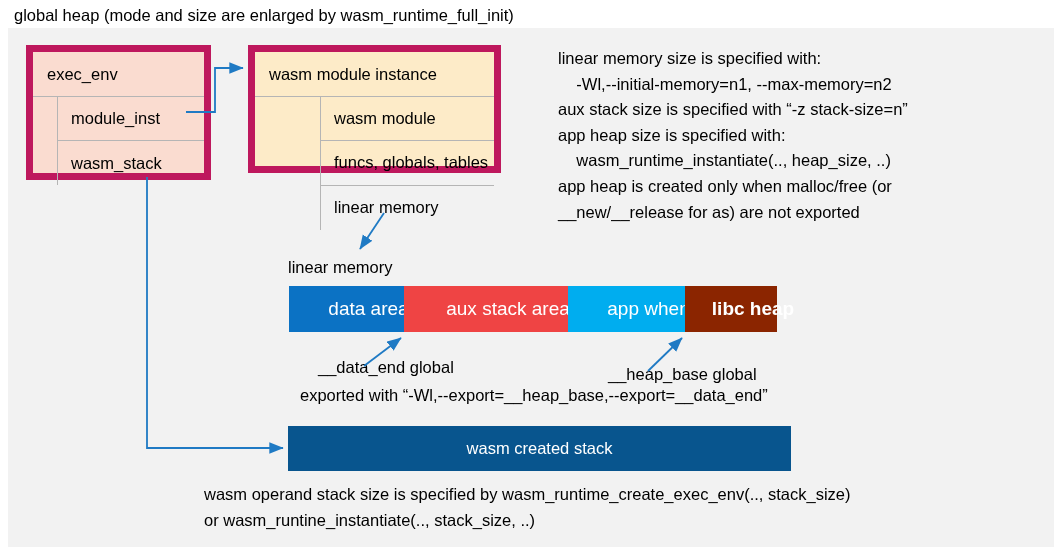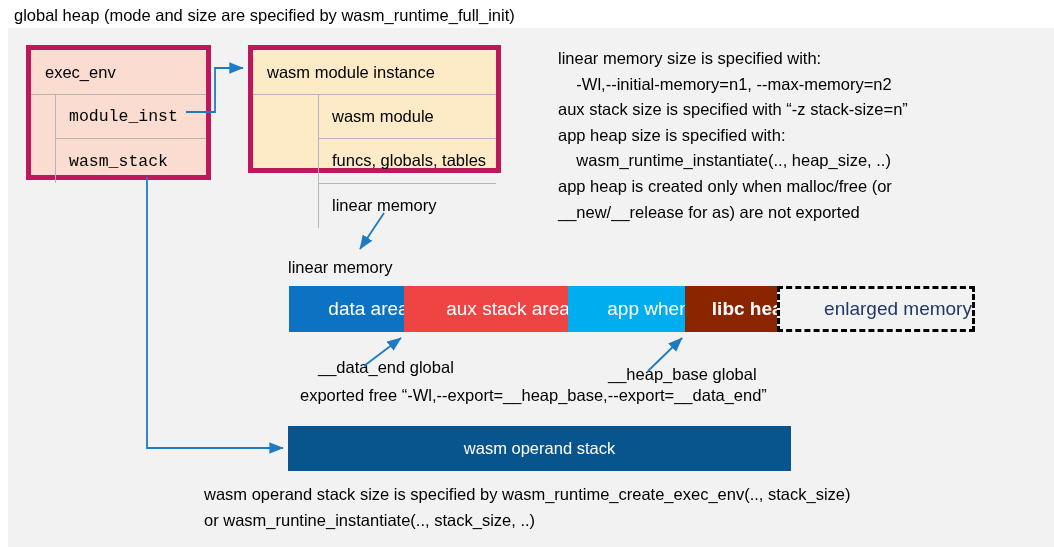--- a/index.html
+++ b/index.html
@@ -37,21 +37,21 @@
   #panel {
     left: 8px;
     top: 28px;
     width: 1046px;
     height: 519px;
     background: #f2f2f2;
   }
 
   
   .struct {
-    border: 5px solid #be185d;
+    border: 7px solid #be185d;
     box-sizing: border-box;
   }
   .struct .hdr {
     box-sizing: border-box;
     border-bottom: 1px solid #b5b5b5;
     display: flex;
     align-items: center;
     padding-left: 14px;
     font-size: 16.5px;
   }
@@ -70,21 +70,21 @@
     border-bottom: 1px solid #b5b5b5;
   }
   .struct .row:last-child { border-bottom: none; }
 
   
   #exec-env {
     left: 26px; top: 45px; width: 185px; height: 135px;
     background: #fadcd0;
   }
   #exec-env .hdr { height: 45px; }
-  #exec-env .body { height: 88px; font-family: Liberation Mono, monospace; }
+  #exec-env .body { height: 88px; }
   #exec-env .gutter { width: 25px; }
   #exec-env .row { height: 44px; }
 
   
   #wasm-mi {
     left: 248px; top: 45px; width: 253px; height: 128px;
     background: #fdebc8;
   }
   #wasm-mi .hdr { height: 45px; }
   #wasm-mi .body { height: 133px; padding-left: 44px; }
@@ -166,21 +166,21 @@
     left: 0; top: 0;
     width: 1054px; height: 547px;
     pointer-events: none;
   }
 </style>
 </head>
 <body>
 
 <div id="stage">
 
-  <div class="abs" id="title">global heap (mode and size are specified by wasm_runtime_full_init)</div>
+  <div class="abs" id="title">global heap (mode and size are enlarged by wasm_runtime_full_init)</div>
 
   <div class="abs" id="panel" style="background: rgb(242, 242, 242);"></div>
 
   <div class="abs struct" id="exec-env" style="background: rgb(250, 220, 208);">
     <div class="hdr">exec_env</div>
     <div class="body">
       <div class="gutter"></div>
       <div class="rows">
         <div class="row">module_inst</div>
         <div class="row">wasm_stack</div>
@@ -208,28 +208,27 @@
 app heap is created only when malloc/free (or
 __new/__release for as) are not exported</div>
 
   <div class="abs" id="lm-label">linear memory</div>
 
   <div class="abs" id="mem-bar">
     <div class="seg" style="width: 115px; color: rgb(255, 255, 255); background: rgb(11, 114, 196);">data area</div>
     <div class="seg" style="width: 164px; color: rgb(255, 255, 255); background: #ef4444;">aux stack area</div>
     <div class="seg" style="width: 117px; color: rgb(255, 255, 255); background: rgb(0, 173, 239);">app when</div>
     <div class="seg" style="width: 92px; color: rgb(255, 255, 255); background: rgb(139, 37, 0); font-weight: bold;">libc heap</div>
-    <div class="seg dashed" style="width: 198px; color: rgb(31, 56, 100);">enlarged memory</div>
   </div>
 
   <div class="abs" id="ann-data-end">__data_end global</div>
   <div class="abs" id="ann-heap-base">__heap_base global</div>
-  <div class="abs" id="ann-exported">exported free “-Wl,--export=__heap_base,--export=__data_end”</div>
-
-  <div class="abs" id="operand-stack" style="background: rgb(8, 85, 142);">wasm operand stack</div>
+  <div class="abs" id="ann-exported">exported with “-Wl,--export=__heap_base,--export=__data_end”</div>
+
+  <div class="abs" id="operand-stack" style="background: rgb(8, 85, 142);">wasm created stack</div>
 
   <div class="abs" id="note-bottom">wasm operand stack size is specified by wasm_runtime_create_exec_env(.., stack_size)
 or wasm_runtine_instantiate(.., stack_size, ..)</div>
 
   <svg class="abs" id="connectors" viewBox="0 0 1054 547">
     <defs>
       <marker id="ah" markerWidth="9" markerHeight="9" refX="7.6" refY="3.2" orient="auto" markerUnits="strokeWidth">
         <path d="M0,0 L8,3.2 L0,6.4 z" fill="#1f7ac4"></path>
       </marker>
     </defs>

